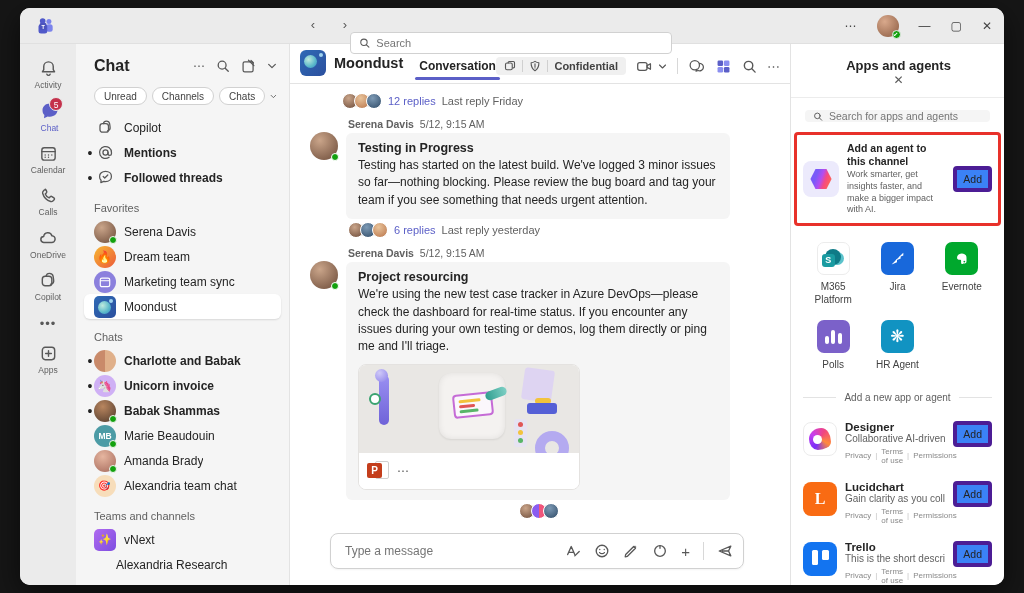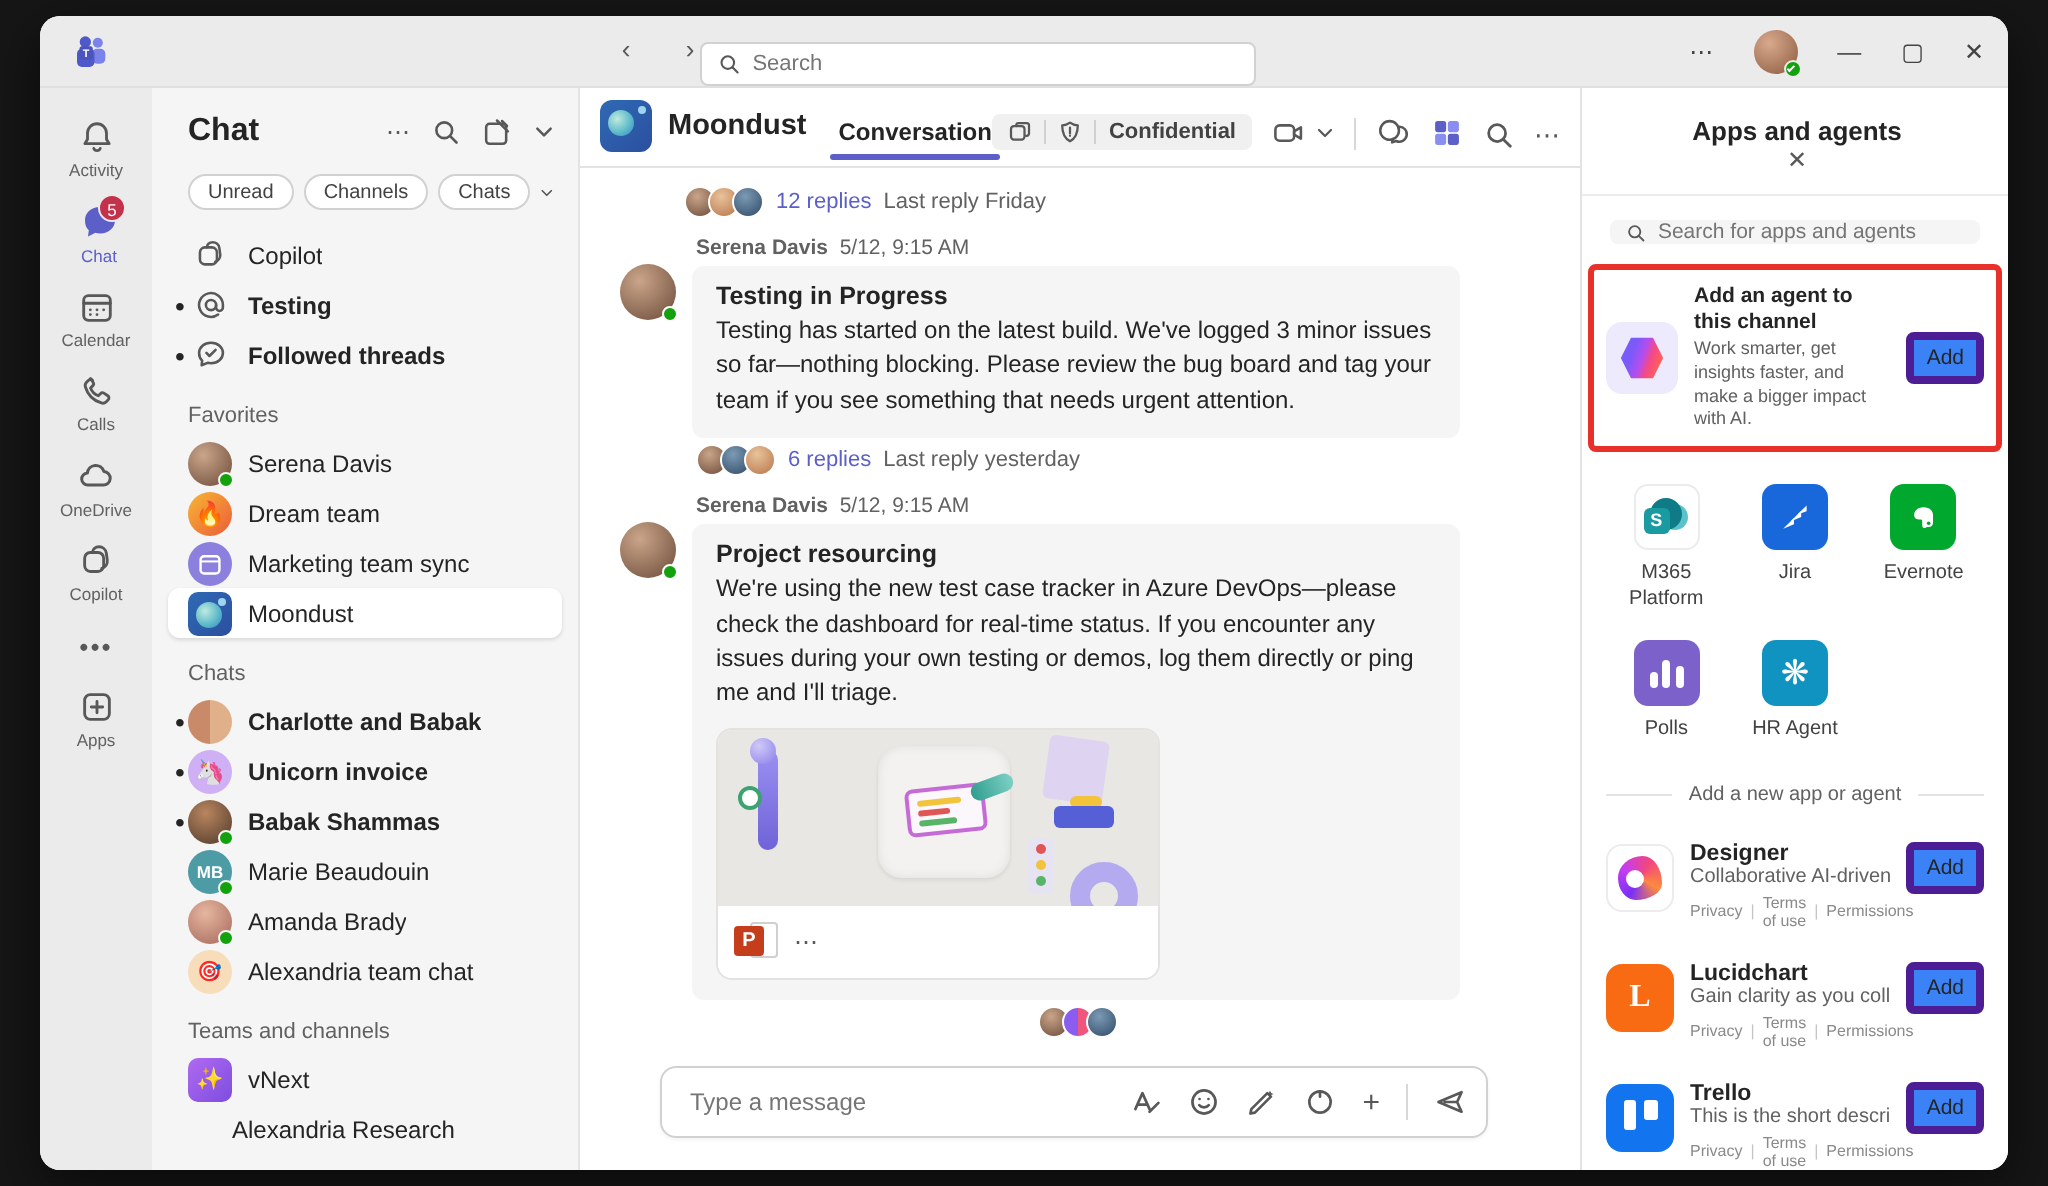--- a/index.html
+++ b/index.html
@@ -6,21 +6,21 @@
   html,body { width:1024px; height:593px; }
   body { background:#161616; font-family:"Liberation Sans", sans-serif; color:#242424; overflow:hidden; }
   .window { position:absolute; left:20px; top:8px; width:984px; height:577px; background:#fff;
             border-radius:10px; overflow:hidden; box-shadow:0 8px 28px rgba(0,0,0,.55); display:flex; flex-direction:column; }
 
   
   .titlebar { height:36px; background:#ebebeb; flex:0 0 36px; position:relative; border-bottom:1px solid #e0e0e0; }
   .tb-logo { position:absolute; left:16px; top:8px; width:20px; height:20px; }
   .tb-nav { position:absolute; left:284px; top:8px; display:flex; gap:14px; color:#585858; }
   .tb-nav .nv { width:18px; height:18px; font-size:13px; line-height:18px; text-align:center; cursor:default; }
-  .tb-search { position:absolute; left:330px; top:13px; width:278px; height:22px; background:#fff; border:1px solid #d1d1d1;
+  .tb-search { position:absolute; left:330px; top:24px; width:322px; height:22px; background:#fff; border:1px solid #d1d1d1;
                border-radius:4px; display:flex; align-items:center; padding:0 8px; gap:6px; }
   .tb-search input { border:none; outline:none; font-size:11px; color:#616161; width:100%; background:transparent; font-family:inherit; }
   .tb-right { position:absolute; right:12px; top:0; height:36px; display:flex; align-items:center; gap:20px; color:#444; }
   .tb-right .wbtn { font-size:12px; line-height:1; cursor:default; }
   .tb-avatar { width:22px; height:22px; border-radius:50%; background:radial-gradient(circle at 35% 30%, #d9a98c, #8a5a40); position:relative; }
   .presence { position:absolute; right:-2px; bottom:-2px; width:9px; height:9px; border-radius:50%;
               background:#13a10e; border:1.5px solid #ebebeb; }
   .presence:after { content:""; position:absolute; left:2px; top:2.6px; width:3px; height:1.4px;
                     border-left:1.1px solid #fff; border-bottom:1.1px solid #fff; transform:rotate(-45deg); transform-origin:left bottom; }
 
@@ -75,21 +75,21 @@
   .ch-head { height:40px; flex:0 0 40px; border-bottom:1px solid #e3e3e3; display:flex; align-items:flex-end; padding:0 12px 0 10px; position:relative; }
   .ch-id { display:flex; align-items:center; gap:8px; margin-bottom:7px; }
   .ch-ic { width:26px; height:26px; border-radius:6px; }
   .ch-title { font-size:14.5px; font-weight:bold; }
   .ch-tabs { display:flex; align-items:flex-end; margin-left:14px; gap:18px; height:40px; }
   .ch-tab { font-size:12px; color:#616161; padding:0 2px 10px; position:relative; cursor:default; }
   .ch-tab.active { color:#242424; font-weight:bold; }
   .ch-tab.active:after { content:""; position:absolute; left:-2px; right:-2px; bottom:3px; height:3px; border-radius:2px; background:#5b5fc7; }
   .ch-addtab { margin-bottom:9px; margin-left:10px; width:16px; height:16px; border:1px solid #8a8a8a; border-radius:4px;
                font-size:11px; line-height:14px; text-align:center; color:#585858; }
-  .ch-right { position:absolute; right:10px; bottom:8px; display:flex; align-items:flex-end; gap:10px; }
+  .ch-right { position:absolute; right:10px; bottom:8px; display:flex; align-items:center; gap:10px; }
   .conf-pill { display:flex; align-items:center; gap:6px; background:#f0f0f0; border-radius:4px; padding:3px 8px; }
   .conf-pill .sep { width:1px; height:12px; background:#d0d0d0; }
   .conf-txt { font-size:11px; font-weight:bold; color:#424242; }
   .cam-grp { display:flex; align-items:center; gap:5px; color:#585858; }
   .vert-sep { width:1px; height:16px; background:#d8d8d8; }
   .hd-ic { display:flex; align-items:center; color:#585858; cursor:default; }
 
   .msgs { flex:1; min-height:0; overflow:hidden; padding:6px 14px 0 12px; display:flex; flex-direction:column; }
   .chip-row { display:flex; align-items:center; gap:6px; padding:3px 0 3px 40px; }
   .chip-avs { display:flex; }
@@ -328,21 +328,21 @@
           <span class="sb-label">Copilot</span>
         </div>
         <div class="sb-row bold">
           <span class="sb-dot">•</span>
           <span class="sb-ic">
               <svg class="ic" width="17" height="17" viewBox="0 0 20 20">
                 <circle cx="10" cy="10" r="3"></circle>
                 <path d="M13 10v1.5a2 2 0 0 0 4 0V10a7 7 0 1 0-2.8 5.6"></path>
               </svg>
             </span>
-          <span class="sb-label">Testing</span>
+          <span class="sb-label">Mentions</span>
         </div>
         <div class="sb-row bold">
           <span class="sb-dot">•</span>
           <span class="sb-ic">
               <svg class="ic" width="17" height="17" viewBox="0 0 20 20">
                 <path d="M10 2.8c4 0 7 2.6 7 6s-3 6-7 6c-.7 0-1.4-.1-2-.2L4.5 16l.3-2.7C3.6 12.2 3 10.6 3 8.8c0-3.4 3-6 7-6z"></path>
                 <path d="M7.3 8.8l1.8 1.8 3.6-3.6"></path>
               </svg>
             </span>
           <span class="sb-label">Followed threads</span>

